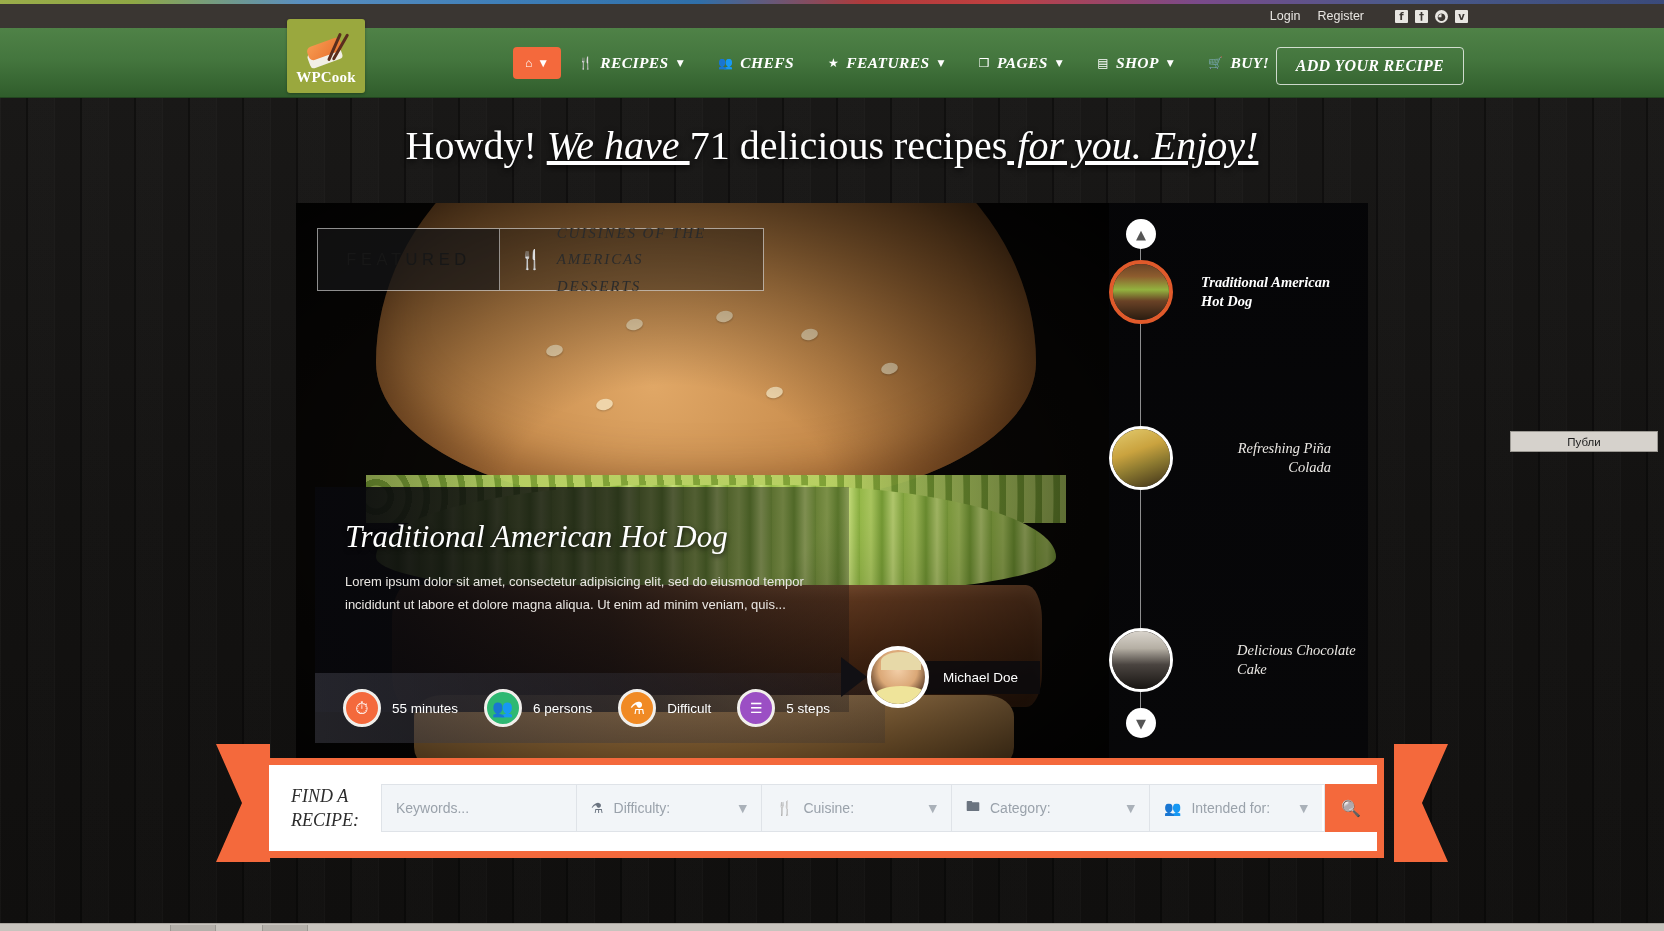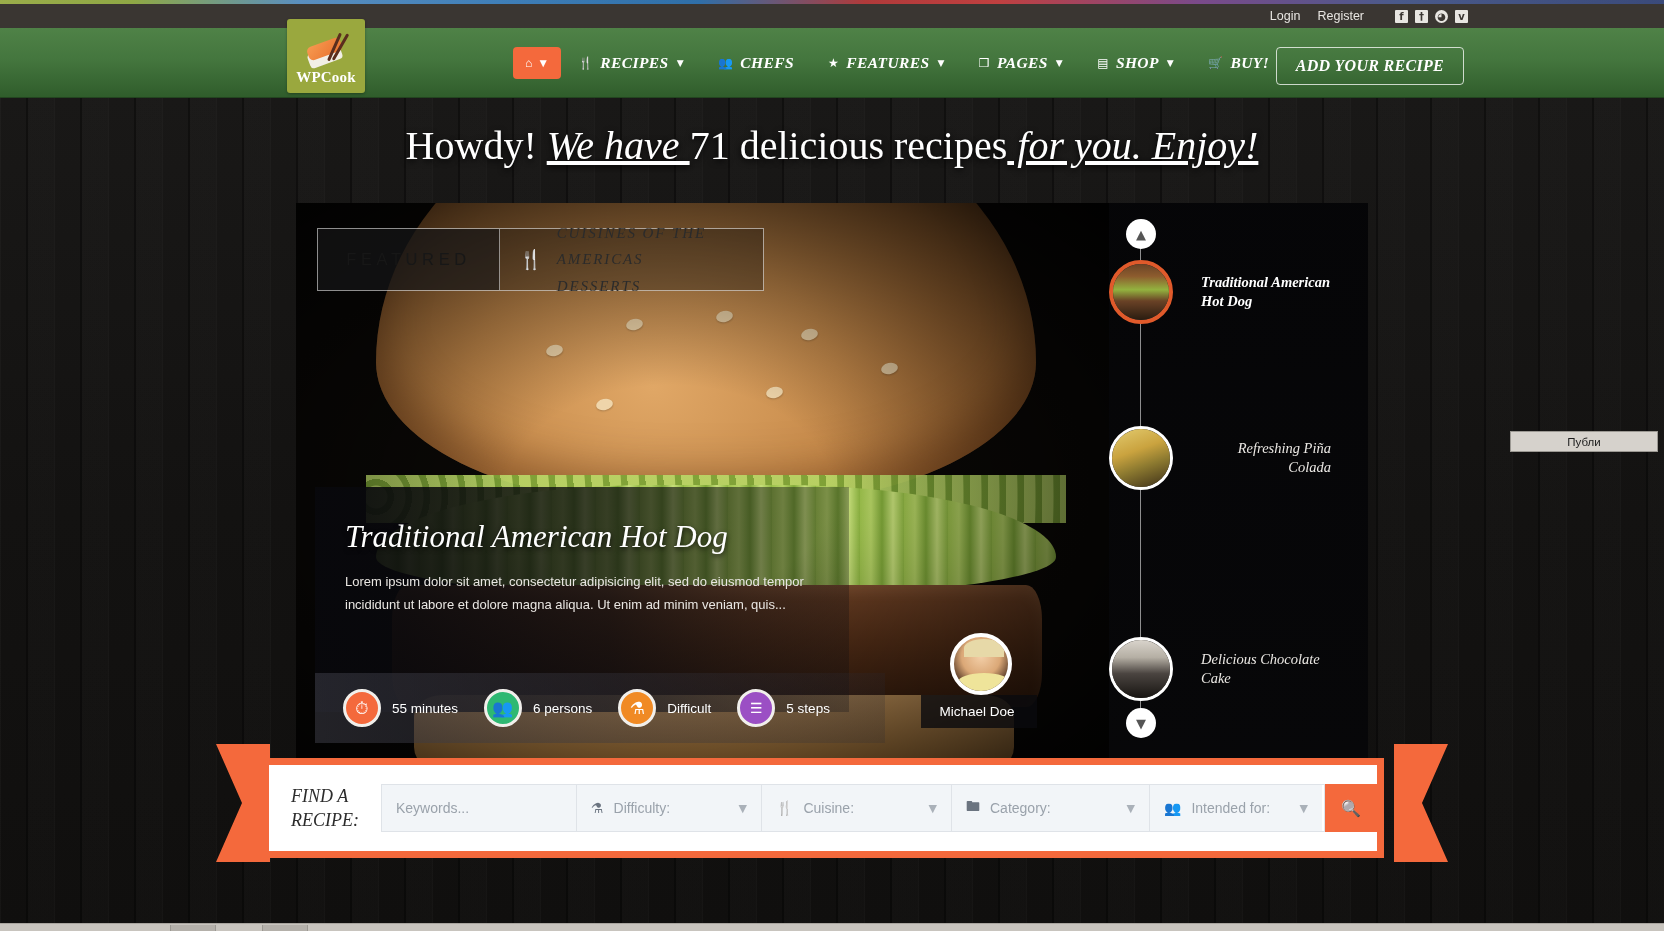--- a/index.html
+++ b/index.html
@@ -222,21 +222,21 @@
     width: 38px; height: 38px; border-radius: 50%;
     border: 3px solid #f1efeb;
     display: flex; align-items: center; justify-content: center;
     color: #fff; font-size: 17px; font-family: "DejaVu Sans", sans-serif;
   }
   #metabar .mTxt { color: #fff; font-size: 13.5px; white-space: nowrap; }
 
   
   #author {
     position: absolute; left: 545px; top: 430px; width: 280px; height: 88px;
-    display: flex; align-items: center; flex-direction: column;
+    display: flex; align-items: center;
   }
   #author .arrow {
     width: 26px; height: 40px; background: #111014;
     clip-path: polygon(0 0, 100% 50%, 0 100%);
   }
   #author .av {
     width: 62px; height: 62px; border-radius: 50%; border: 4px solid #fff;
     background: radial-gradient(circle at 50% 36%, #f3cfa8 0%, #dba877 44%, #6a4a32 70%, #1b1b22 100%);
     position: relative; overflow: hidden; flex: none; z-index: 2;
   }
@@ -507,21 +507,21 @@
           <div class="tb burger"></div>
         </div>
       <div class="label">Traditional American Hot Dog</div>
     </div>
     <div class="item" style="top:223px;text-align:right;">
       <div class="thumb">
           <div class="tb pina"></div>
         </div>
       <div class="label">Refreshing Piña Colada</div>
     </div>
-    <div class="item" style="top:434px;">
+    <div class="item" style="top:425px;gap:36px;">
       <div class="thumb">
           <div class="tb cake"></div>
         </div>
       <div class="label">Delicious Chocolate Cake</div>
     </div>
 
     <div class="nav down">▼</div>
   </div>
 </div>
 

